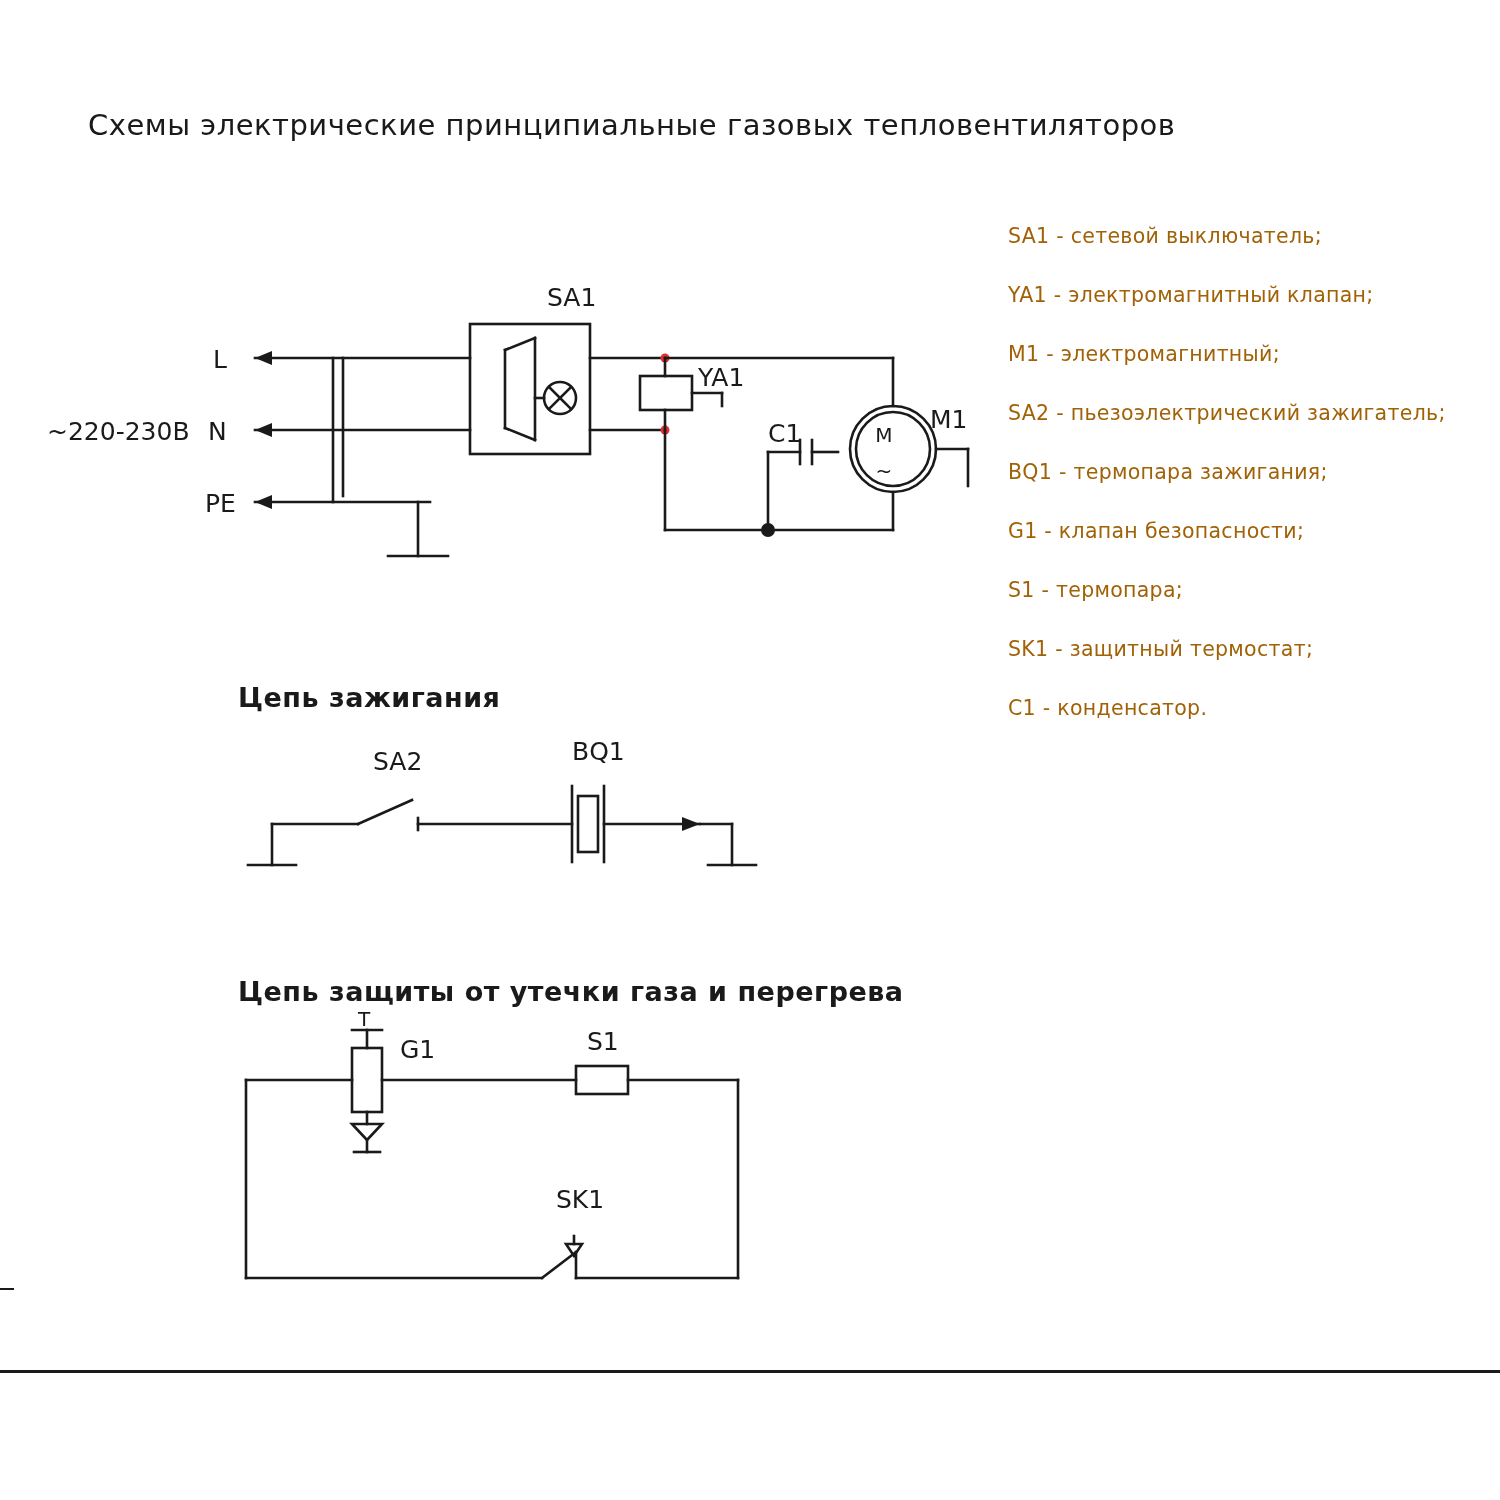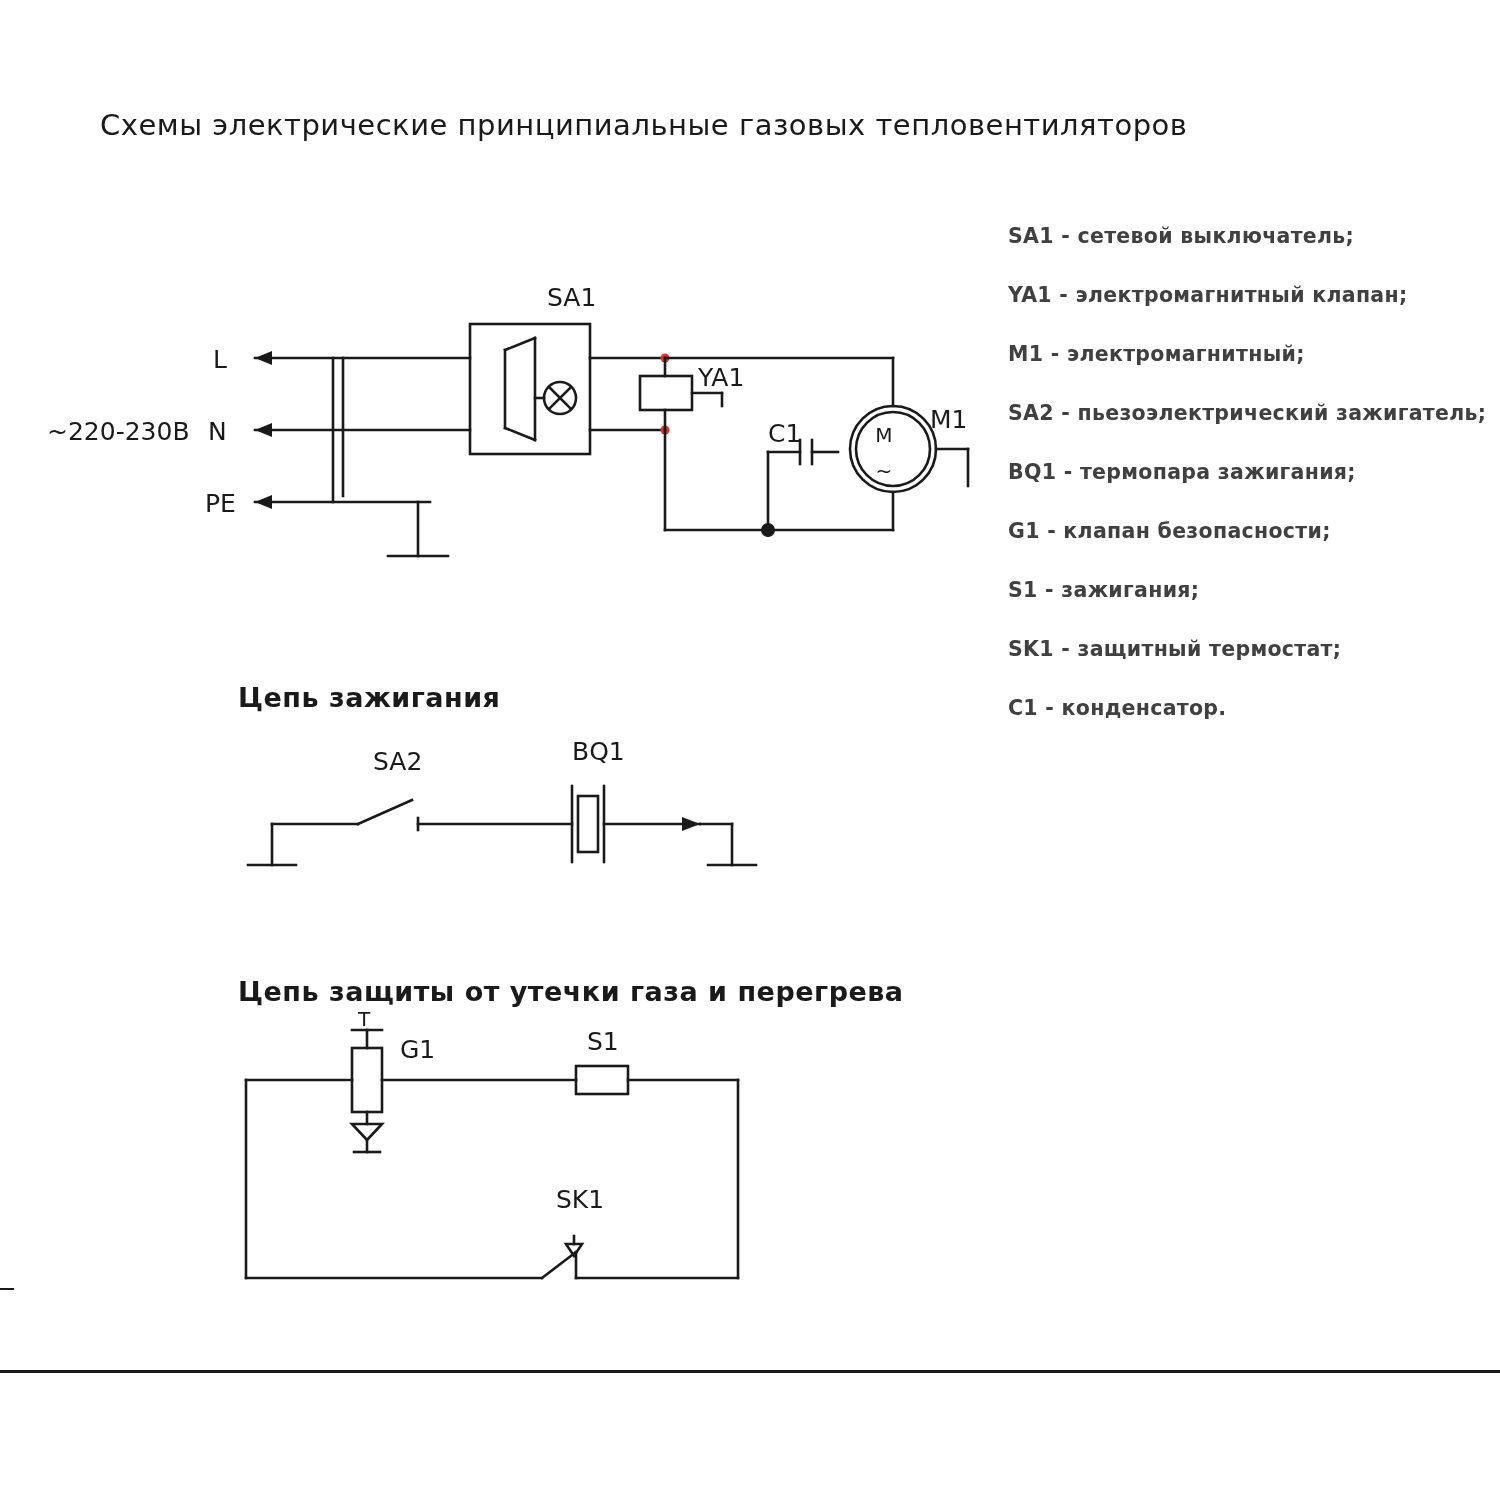--- a/index.html
+++ b/index.html
@@ -7,42 +7,42 @@
     width:1500px;height:1500px;
     background:#ffffff;
     font-family:"DejaVu Sans", sans-serif;
     color:#111111;
     position:relative;
     overflow:hidden;
   }
   .page{position:absolute;inset:0;}
 
   .doc-title{
-    position:absolute;left:100px;top:108px;
+    position:absolute;left:88px;top:108px;
     font-size:29px;letter-spacing:.5px;
     font-family:"DejaVu Sans", sans-serif;
     color:#1a1a1a;white-space:nowrap;
   }
 
   .section-title{
     position:absolute;
     font-size:27px;font-weight:700;letter-spacing:.5px;
     color:#1a1a1a;white-space:nowrap;
   }
   #t-motor{left:230px;top:220px;}
   #t-ign{left:238px;top:682px;}
   #t-prot{left:238px;top:952px;margin-top:24px;}
 
   .legend{
     position:absolute;left:1008px;top:224px;
     width:470px;
   }
   .legend-item{
-    font-size:20.5px;font-weight:700;letter-spacing:.3px;
-    color:#404040;margin-bottom:35px;white-space:nowrap;
+    font-size:20.5px;font-weight:400;letter-spacing:.3px;
+    color:#a16207;margin-bottom:35px;white-space:nowrap;
   }
 
   svg.sch{position:absolute;left:0;top:0;width:1500px;height:1500px;}
 
   .footer-rule{
     position:absolute;left:0;top:1370px;width:1500px;height:3px;background:#1a1a1a;
   }
   .footer{
     position:absolute;left:0;top:1373px;width:1500px;height:127px;background:#ffffff;
   }
@@ -58,21 +58,21 @@
   <div class="section-title" id="t-ign">Цепь зажигания</div>
   <div class="section-title" id="t-prot">Цепь защиты от утечки газа и перегрева</div>
 
   <div class="legend">
     <div class="legend-item">SA1 - сетевой выключатель;</div>
     <div class="legend-item">YA1 - электромагнитный клапан;</div>
     <div class="legend-item">M1 - электромагнитный;</div>
     <div class="legend-item">SA2 - пьезоэлектрический зажигатель;</div>
     <div class="legend-item">BQ1 - термопара зажигания;</div>
     <div class="legend-item">G1 - клапан безопасности;</div>
-    <div class="legend-item">S1 - зажигания;</div>
+    <div class="legend-item">S1 - термопара;</div>
     <div class="legend-item">SK1 - защитный термостат;</div>
     <div class="legend-item">C1 - конденсатор.</div>
   </div>
 
   <svg class="sch" viewBox="0 0 1500 1500">
     <g fill="none" stroke="#1a1a1a" stroke-width="2.6" stroke-linecap="square">
 
       <line x1="255" y1="358" x2="470" y2="358"></line>
 
       <polygon points="255,358 272,351 272,365" fill="#1a1a1a" stroke="none"></polygon>

